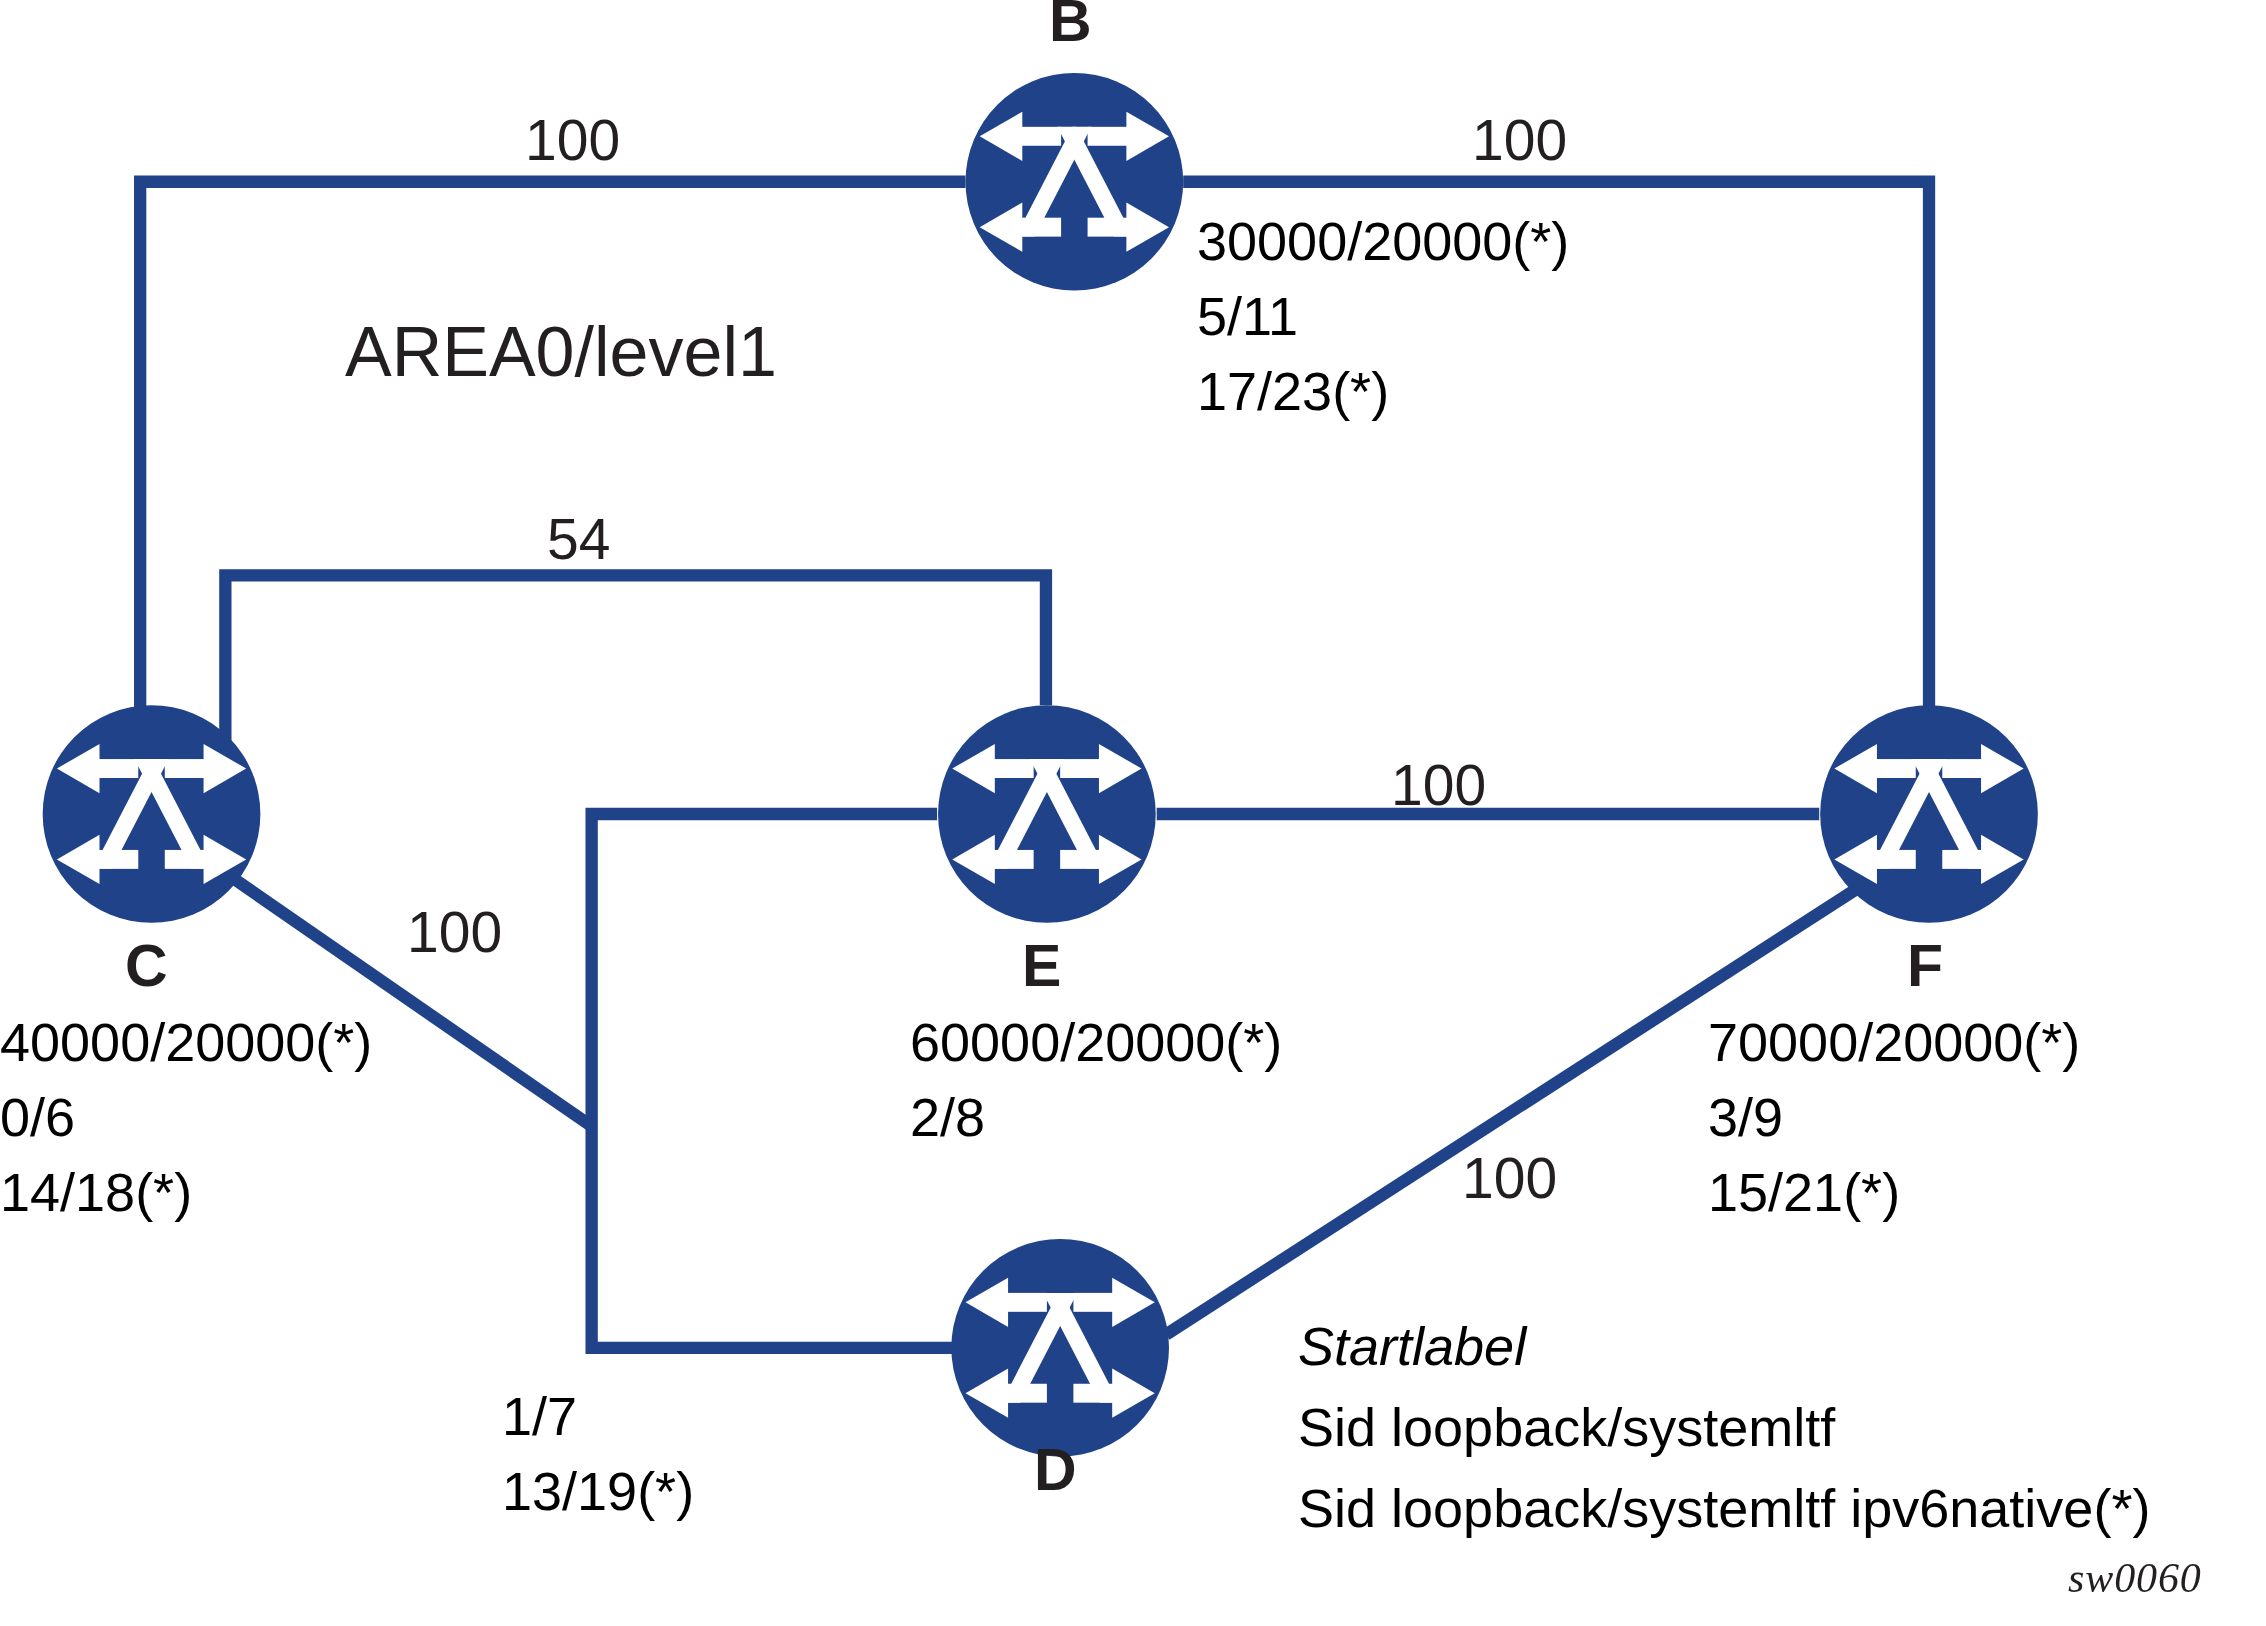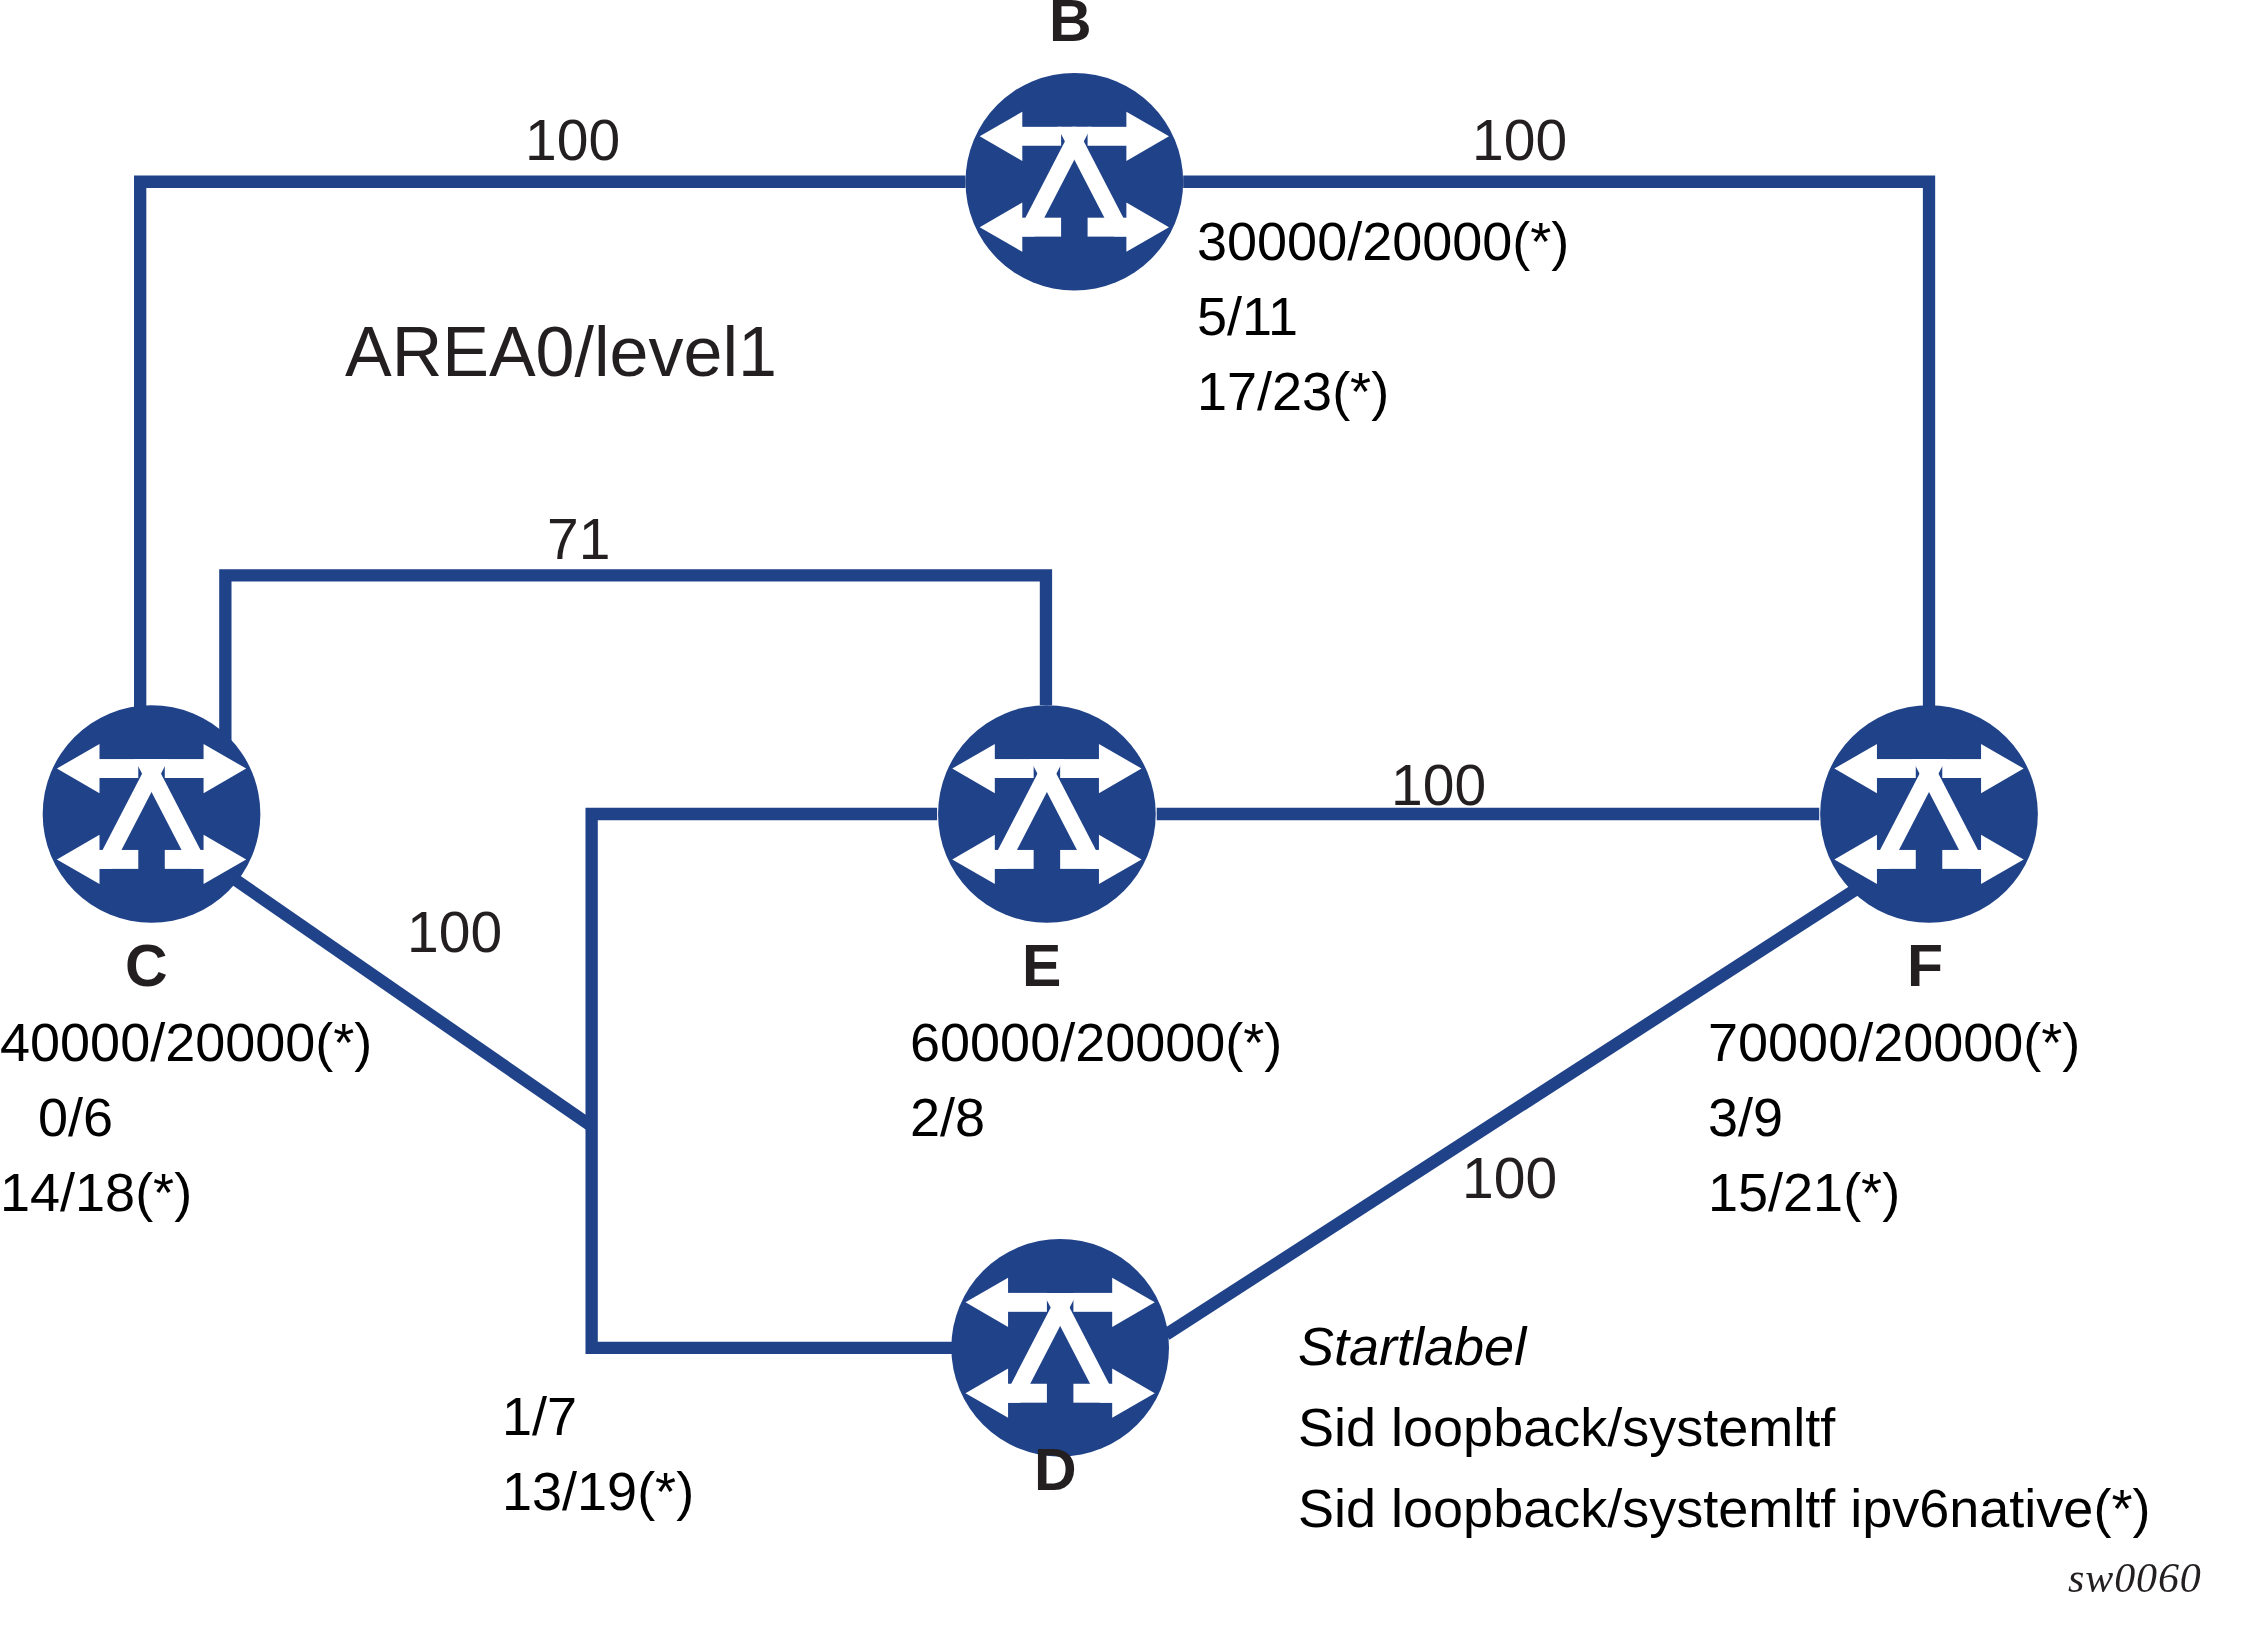--- a/index.html
+++ b/index.html
@@ -126,21 +126,21 @@
   <div class="txt node-letter" style="left:1907px; top:937px;">F</div>
 
   <div class="info-block" style="left:1197px; top:210px;">
     <span class="info-line">30000/20000(*)</span>
     <span class="info-line" style="margin-top:13.2px;">5/11</span>
     <span class="info-line" style="margin-top:13.2px;">17/23(*)</span>
   </div>
 
   <div class="info-block" style="left:0px; top:1011px;">
     <span class="info-line">40000/20000(*)</span>
-    <span class="info-line" style="margin-top:13.2px;margin-left:38px;">0/6</span>
+    <span class="info-line" style="margin-top:13.2px;">0/6</span>
     <span class="info-line" style="margin-top:13.2px;">14/18(*)</span>
   </div>
 
   <div class="info-block" style="left:502px; top:1372px;">
     <span class="info-line" style="margin-top:13.2px;">1/7</span>
     <span class="info-line" style="margin-top:13.2px;">13/19(*)</span>
   </div>
 
   <div class="info-block" style="left:910px; top:1011px;">
     <span class="info-line">60000/20000(*)</span>
@@ -148,21 +148,21 @@
   </div>
 
   <div class="info-block" style="left:1708px; top:1011px;">
     <span class="info-line">70000/20000(*)</span>
     <span class="info-line" style="margin-top:13.2px;">3/9</span>
     <span class="info-line" style="margin-top:13.2px;">15/21(*)</span>
   </div>
 
   <div class="txt cost" style="left:525px; top:112px;">100</div>
   <div class="txt cost" style="left:1472px; top:112px;">100</div>
-  <div class="txt cost" style="left:547px; top:511px;">71</div>
+  <div class="txt cost" style="left:547px; top:511px;">54</div>
   <div class="txt cost" style="left:1391px; top:757px;">100</div>
   <div class="txt cost" style="left:407px; top:904px;">100</div>
   <div class="txt cost" style="left:1462px; top:1150px;">100</div>
 
   <div class="txt area-label" style="left:345px; top:317px;">AREA0/level1</div>
 
   <div class="info-block" style="left:1298px; top:1315px;">
     <span class="legend-line" style="display:block;font-style:italic;">Startlabel</span>
     <span class="legend-line" style="display:block; margin-top:19px;">Sid loopback/systemltf</span>
     <span class="legend-line" style="display:block; margin-top:19px;">Sid loopback/systemltf ipv6native(*)</span>

